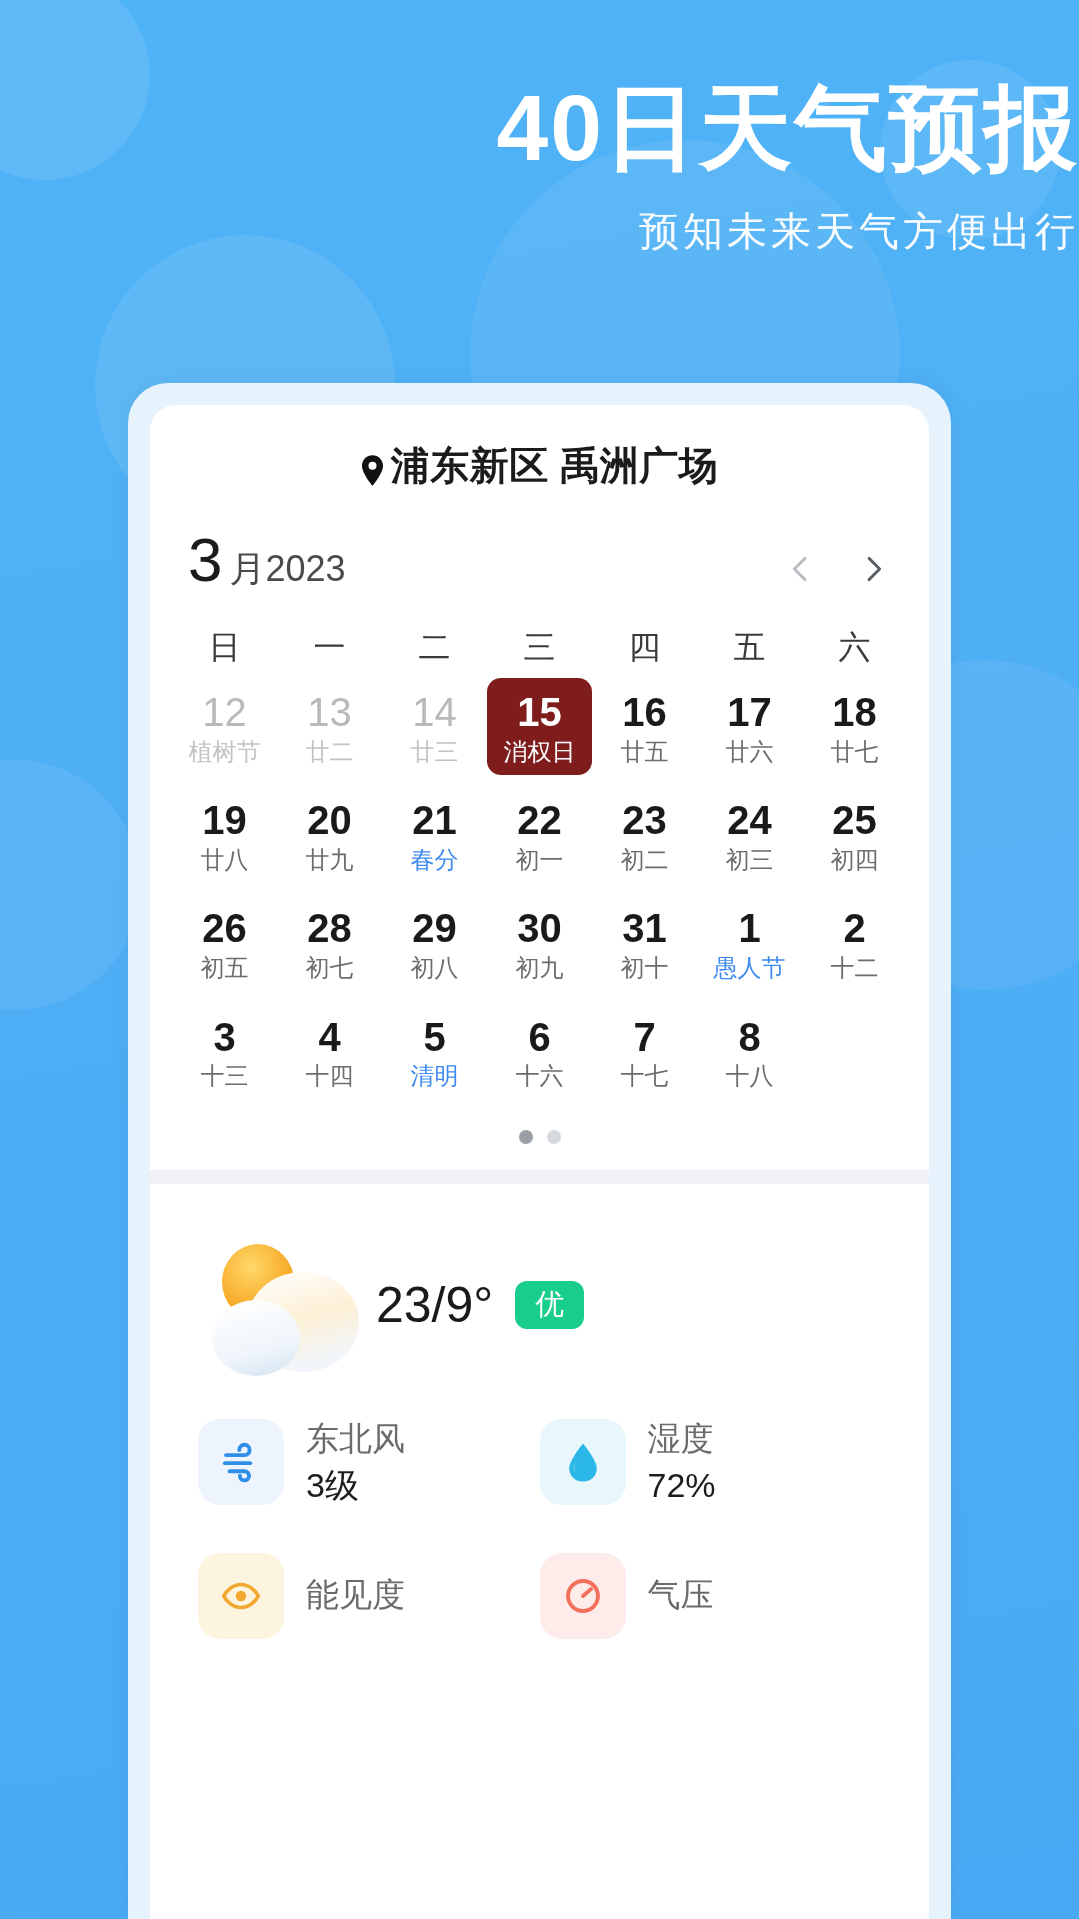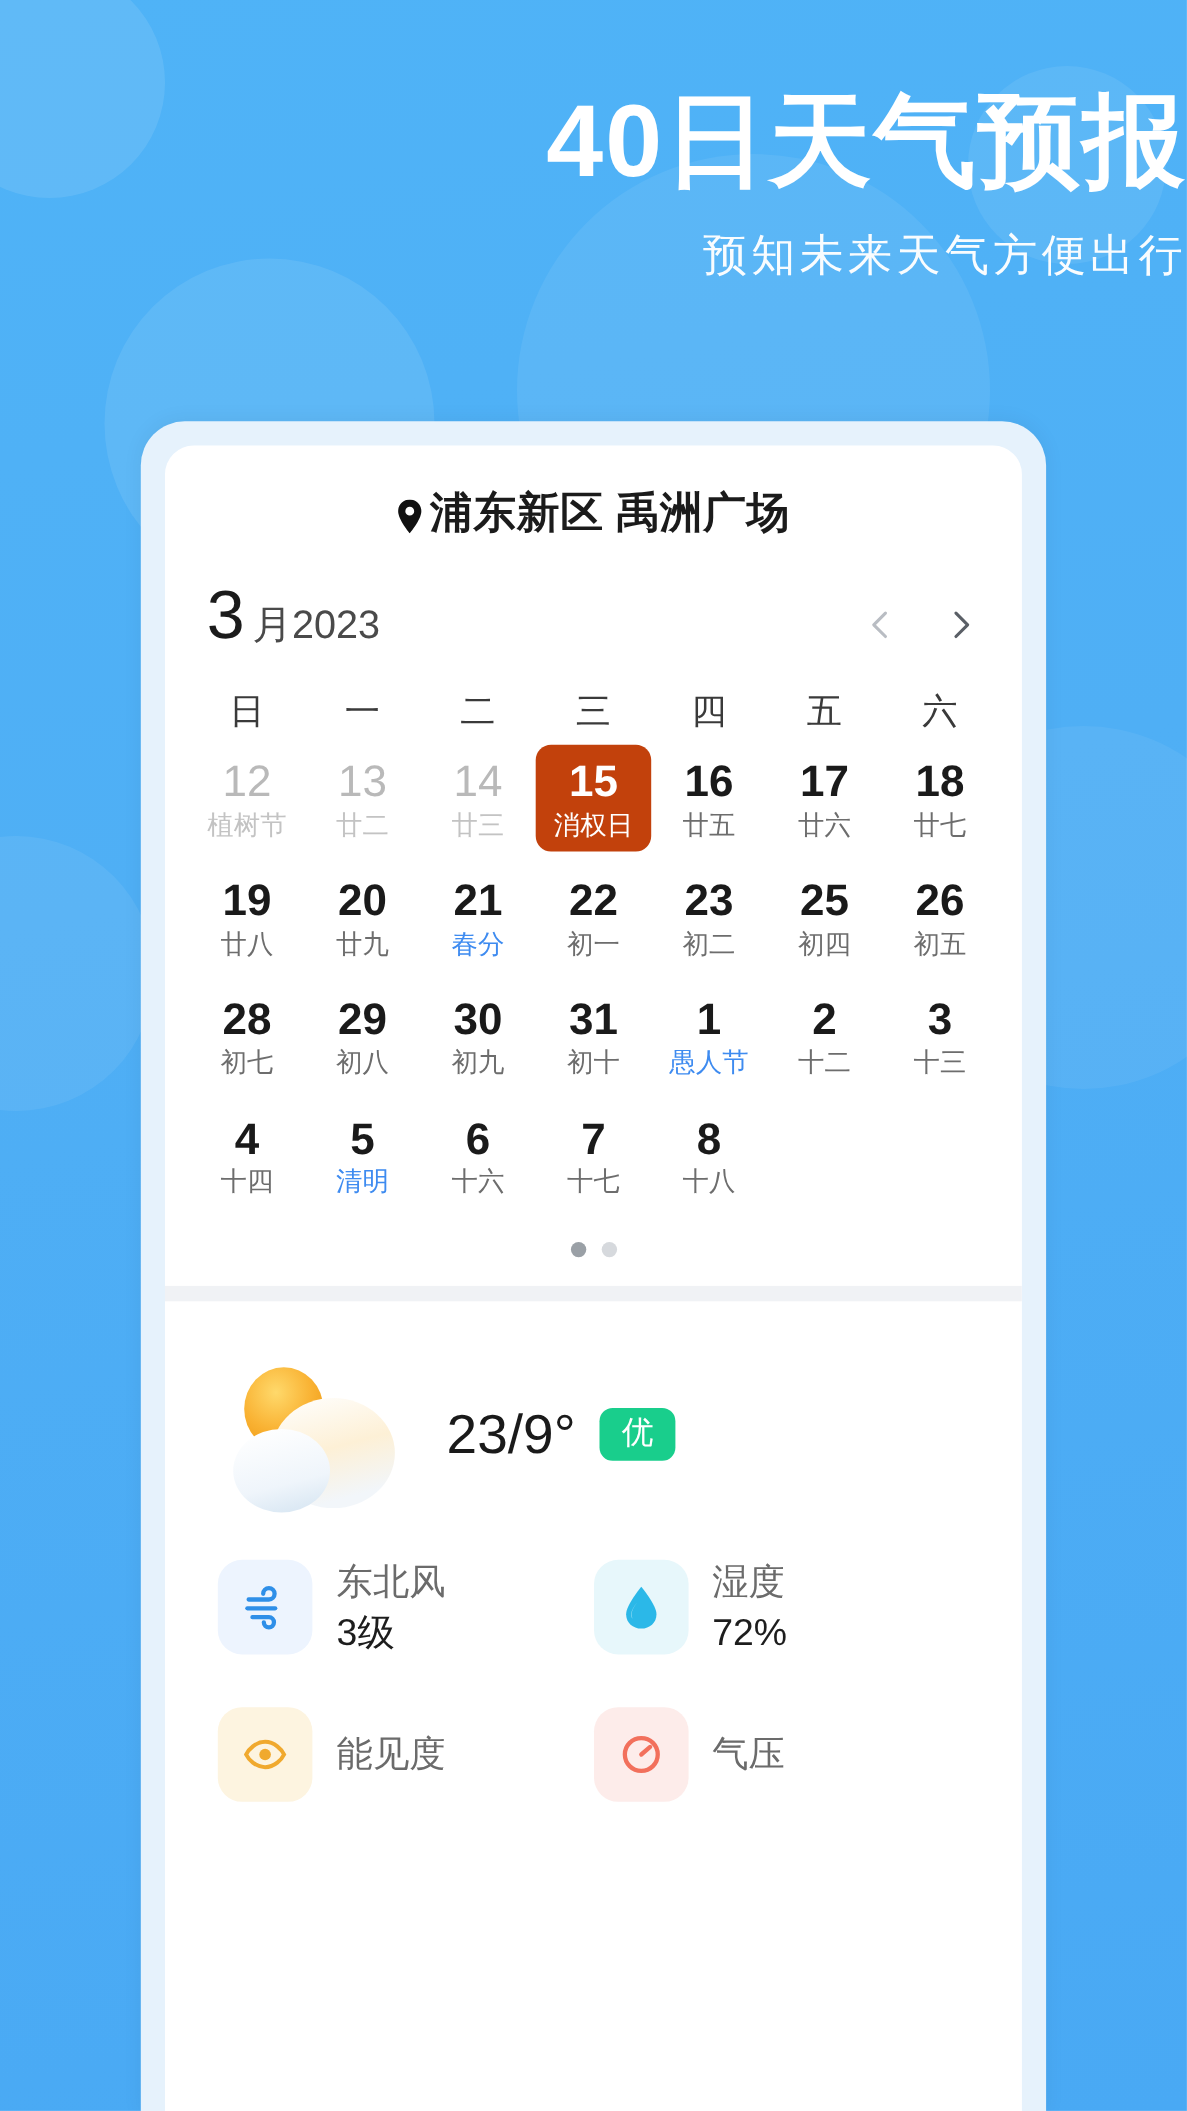--- a/index.html
+++ b/index.html
@@ -60,31 +60,31 @@
   .weekdays { display:grid; grid-template-columns:repeat(7,1fr); padding:26px 22px 0 22px; }
   .weekday { text-align:center; font-size:32px; color:#3a3a3a; }
 
   .cal-grid { display:grid; grid-template-columns:repeat(7,1fr); padding:8px 22px 0 22px; row-gap:11px; }
   .cell { text-align:center; padding:12px 0 10px 0; border-radius:14px; }
   .cell .d { font-size:40px; font-weight:700; color:#1a1a1a; line-height:1.12; }
   .cell .l { font-size:24px; color:#6d6d6d; margin-top:4px; line-height:1.1; }
   .cell.muted .d { color:#b9b9b9; font-weight:400; }
   .cell.muted .l { color:#c3c3c3; }
   .cell .l.festive { color:#3E8BF0; }
-  .cell.selected { background:#c2410c; }
+  .cell.selected { background:#7f1d1d; }
   .cell.selected .d { color:#ffffff; }
   .cell.selected .l { color:#ffffff; }
 
   .dots { display:flex; justify-content:center; gap:14px; padding:30px 0 26px 0; }
   .dot { width:14px; height:14px; border-radius:50%; background:#D6D9DD; }
   .dot.active { background:#9AA0A6; }
 
   .divider { height:14px; background:#F0F2F5; }
 
-  .wx-main { display:flex; align-items:center; padding:46px 48px 10px 48px; gap:30px; }
+  .wx-main { display:flex; align-items:center; padding:46px 48px 10px 48px; }
   .wx-icon { width:178px; height:150px; flex:none; position:relative; }
   .wx-right { display:flex; flex-direction:column; gap:22px; }
   .wx-temp-row { display:flex; align-items:center; gap:22px; }
   .wx-temp { font-size:50px; font-weight:400; color:#1a1a1a; letter-spacing:0px; }
   .aqi-badge {
     background:#19CE8C; color:#ffffff; font-size:29px;
     padding:8px 20px; border-radius:12px; line-height:1.1;
   }
   .wx-desc { font-size:52px; font-weight:700; color:#141414; letter-spacing:2px; }
 
@@ -197,20 +197,24 @@
           <div class="d">21</div>
           <div class="l festive">春分</div>
         </div>
         <div class="cell">
           <div class="d">22</div>
           <div class="l">初一</div>
         </div>
         <div class="cell">
           <div class="d">23</div>
           <div class="l">初二</div>
+        </div>
+        <div class="cell">
+          <div class="d">24</div>
+          <div class="l">初三</div>
         </div>
         <div class="cell">
           <div class="d">25</div>
           <div class="l">初四</div>
         </div>
         <div class="cell">
           <div class="d">26</div>
           <div class="l">初五</div>
         </div>
         <div class="cell">

